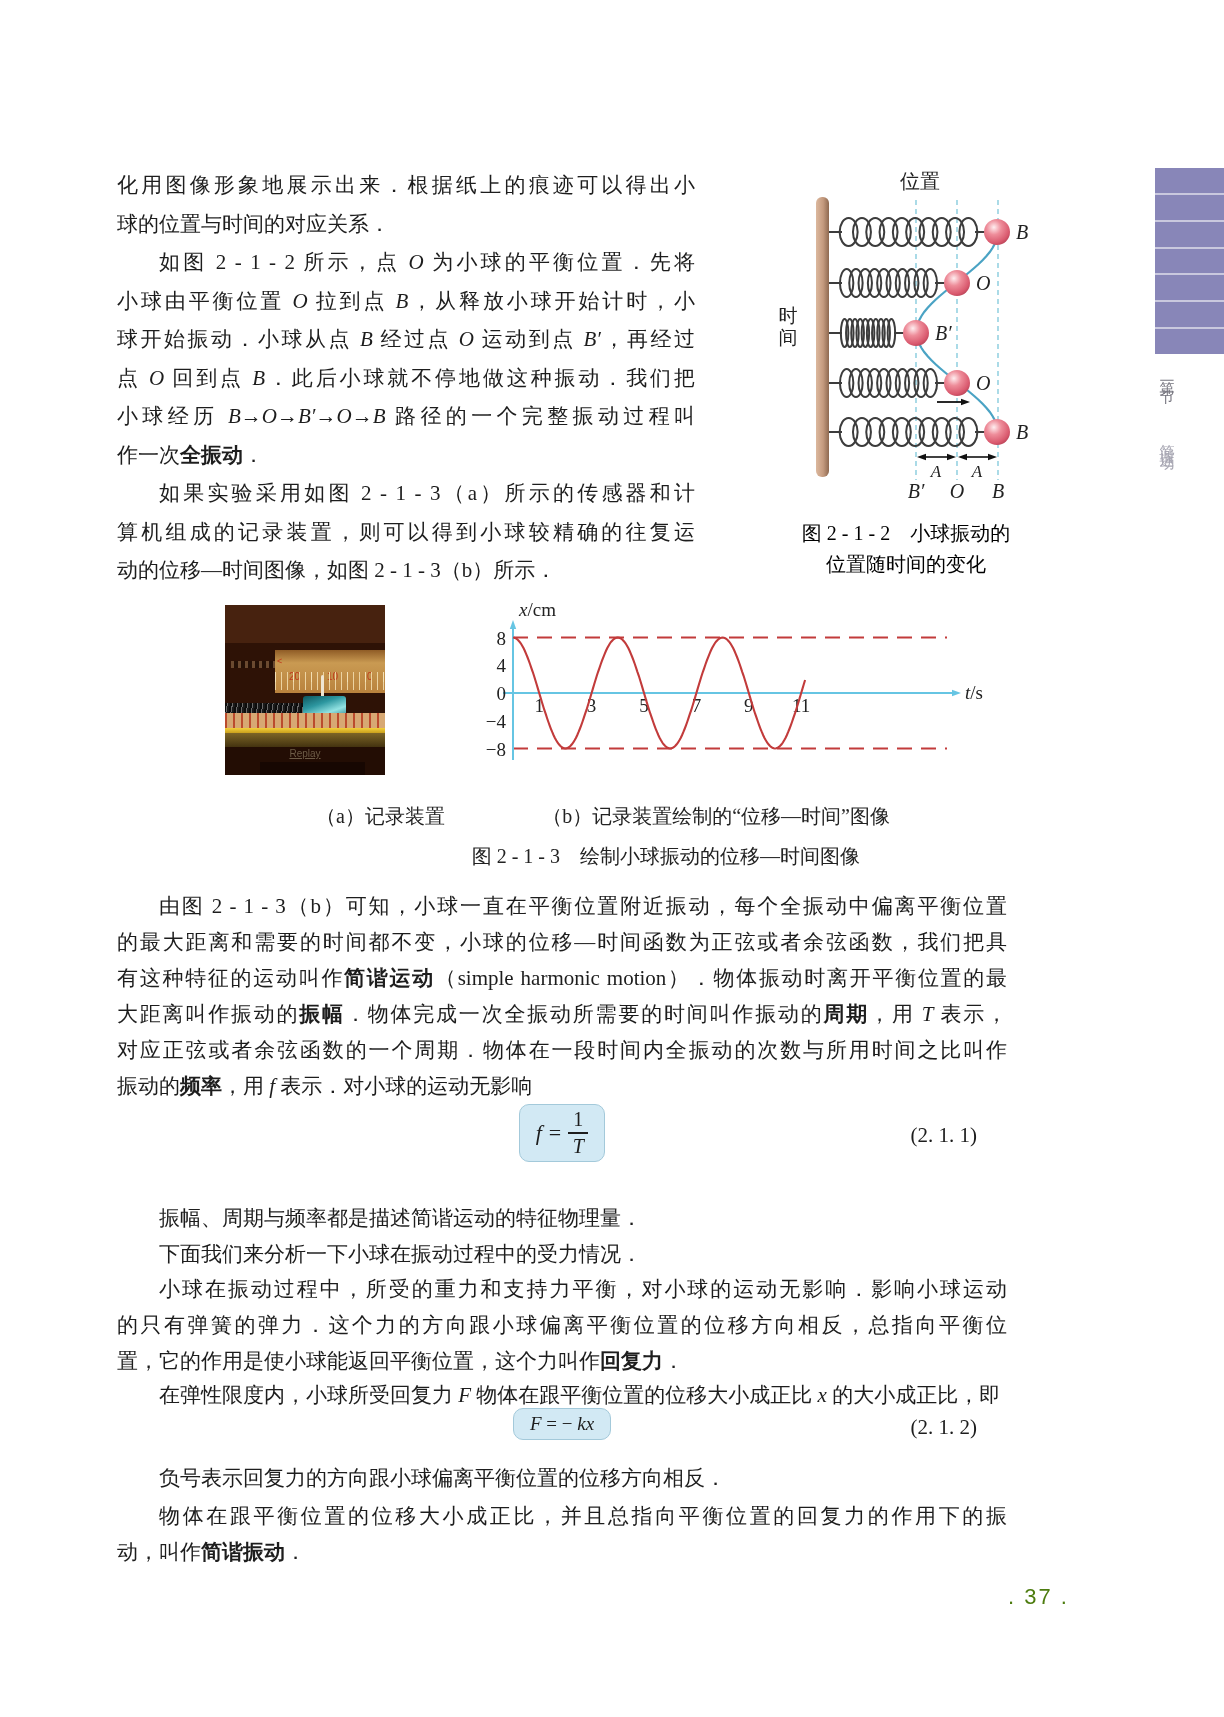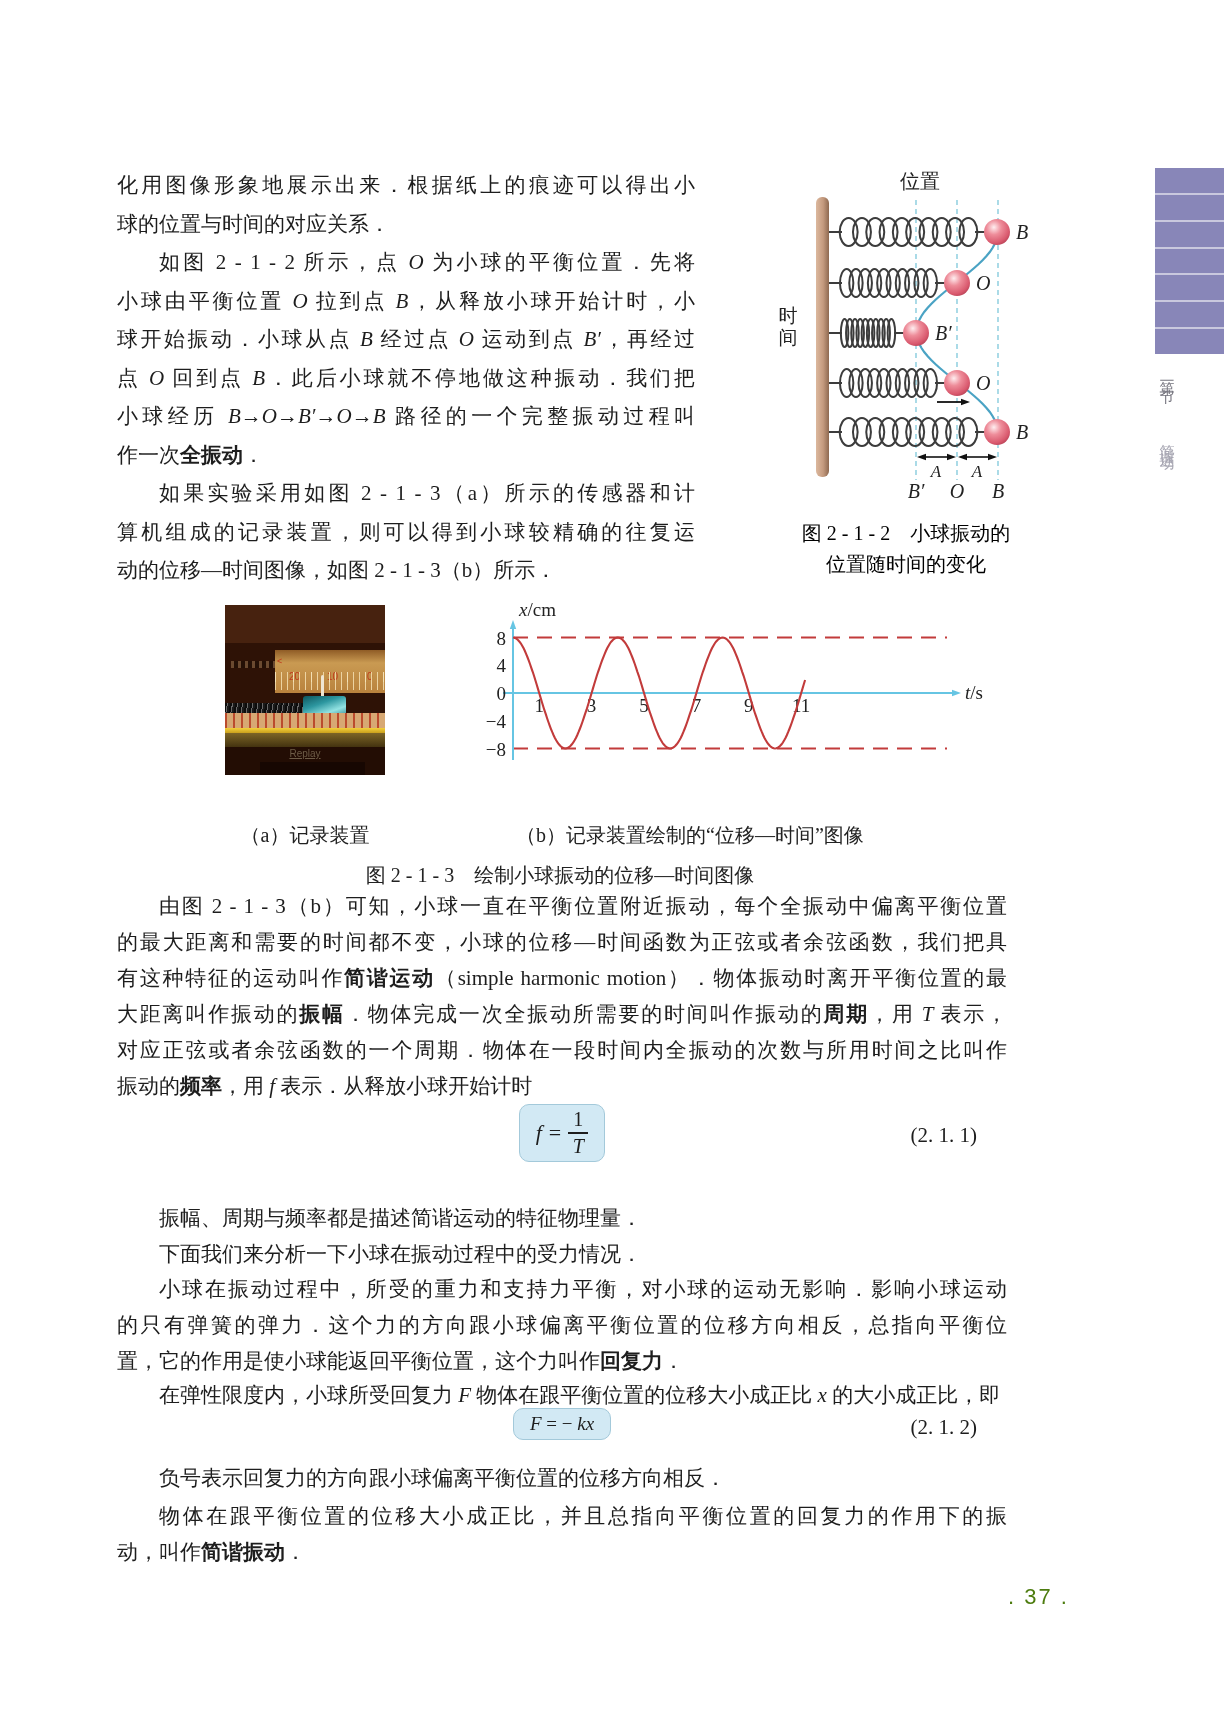--- a/index.html
+++ b/index.html
@@ -39,21 +39,21 @@
             background:linear-gradient(160deg,#0e565e,#2d97a0 30%,#93e2e2 55%,#2a8089 80%,#0d4a52);}
   .ph-track{left:0;top:108px;width:160px;height:15px;
             background:repeating-linear-gradient(90deg,rgba(178,44,22,.75) 0 2px,rgba(0,0,0,0) 2px 8px),#d7a873;}
   .ph-gold{left:0;top:123px;width:160px;height:5px;background:linear-gradient(#f3cf3a,#caa01c);}
   .ph-plat{left:0;top:128px;width:160px;height:14px;background:linear-gradient(#7d6526,#443310);}
   .ph-bottom{left:0;top:142px;width:160px;height:28px;background:#230d04;}
   .ph-replay{left:0;top:143px;width:160px;height:14px;text-align:center;
              font-family:"Liberation Sans",sans-serif;font-size:10px;color:#6d5c47;text-decoration:underline;}
   .ph-inner{left:35px;top:157px;width:105px;height:13px;background:#170702;}
   .graphwrap{position:absolute;left:368px;top:435px;width:510px;height:190px;}
-  .fig213cap{position:absolute;font-size:20px;color:#222;text-align:center;margin-top:19px;}
+  .fig213cap{position:absolute;font-size:20px;color:#222;text-align:right;}
   
   .eqrow{position:absolute;left:0;width:890px;display:flex;justify-content:center;}
   .eqbox{background:#d2e9f4;border:1.5px solid #a3c9da;border-radius:10px;
          padding:4px 16px;font-size:22px;font-style:italic;display:flex;align-items:center;gap:7px;}
   .frac{display:inline-flex;flex-direction:column;align-items:center;line-height:1.05;font-size:20px;}
   .frac .bar{width:20px;height:1.6px;background:#1d1d1d;margin:2px 0;}
   .eqnum{position:absolute;right:30px;font-size:21px;color:#1d1d1d;}
   
   .side-tab{position:absolute;left:1155px;top:168px;width:69px;height:186px;
             display:flex;flex-direction:column;gap:2px;background:#c9c8de;}
@@ -263,21 +263,21 @@
     <div class="fig213cap" style="left:48px;top:638px;width:280px">（a）记录装置</div>
     <div class="fig213cap" style="left:373px;top:638px;width:400px">（b）记录装置绘制的“位移—时间”图像</div>
     <div class="fig213cap" style="left:143px;top:678px;width:600px">图 2 - 1 - 3　绘制小球振动的位移—时间图像</div>
 
     <div class="tblock" style="top:723px">
         <div class="tline ind just"><span>由图 2 - 1 - 3（b）可知，小球一直在平衡位置附近振动，每个全振动中偏离平衡位置</span></div>
         <div class="tline just"><span>的最大距离和需要的时间都不变，小球的位移—时间函数为正弦或者余弦函数，我们把具</span></div>
         <div class="tline just"><span>有这种特征的运动叫作</span><span class="seg-b">简谐运动</span><span>（simple harmonic motion）．物体振动时离开平衡位置的最</span></div>
         <div class="tline just"><span>大距离叫作振动的</span><span class="seg-b">振幅</span><span>．物体完成一次全振动所需要的时间叫作振动的</span><span class="seg-b">周期</span><span>，用 </span><span class="seg-i">T</span><span> 表示，</span></div>
         <div class="tline just"><span>对应正弦或者余弦函数的一个周期．物体在一段时间内全振动的次数与所用时间之比叫作</span></div>
-        <div class="tline"><span>振动的</span><span class="seg-b">频率</span><span>，用 </span><span class="seg-i">f</span><span> 表示．从释放小球开始计时</span></div>
+        <div class="tline"><span>振动的</span><span class="seg-b">频率</span><span>，用 </span><span class="seg-i">f</span><span> 表示．对小球的运动无影响</span></div>
       </div>
 
     <div class="eqrow" style="top:939px">
       <div class="eqbox">
         <span class="seg-i">f</span>
         <span class="seg-r">=</span>
         <span class="frac">
           <span class="seg-r">1</span>
           <span class="bar"></span>
           <span class="seg-i">T</span>

